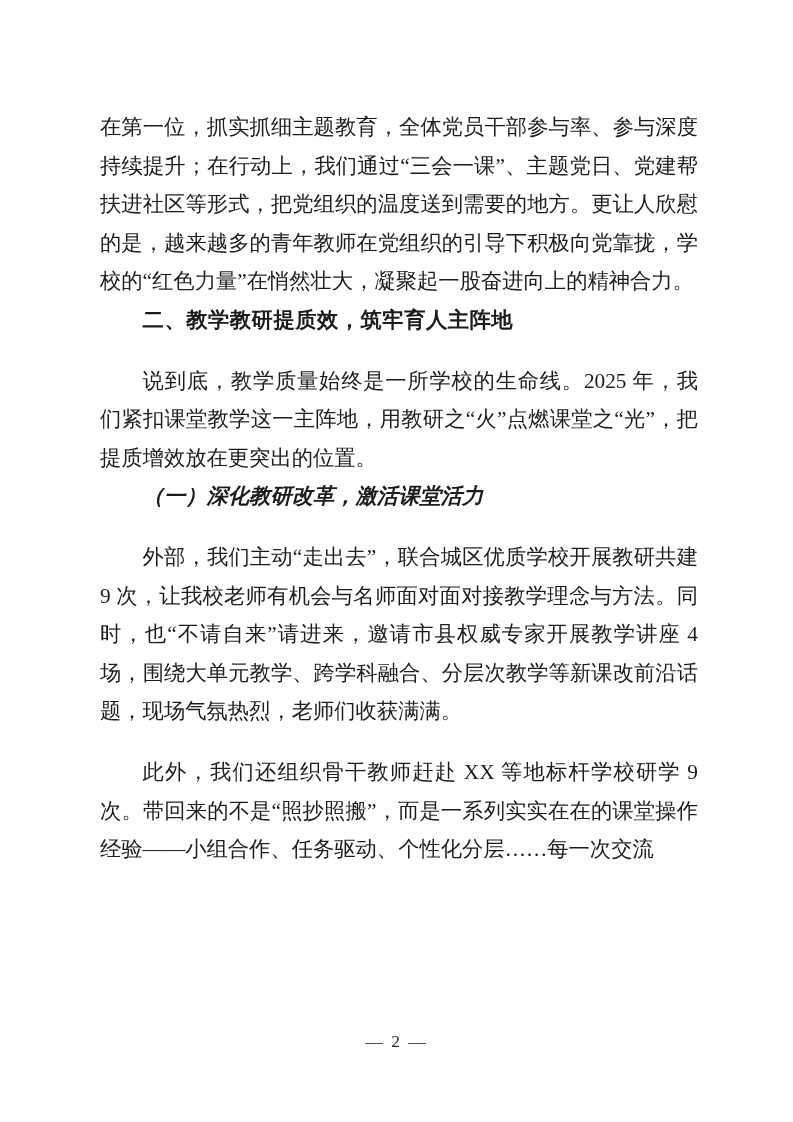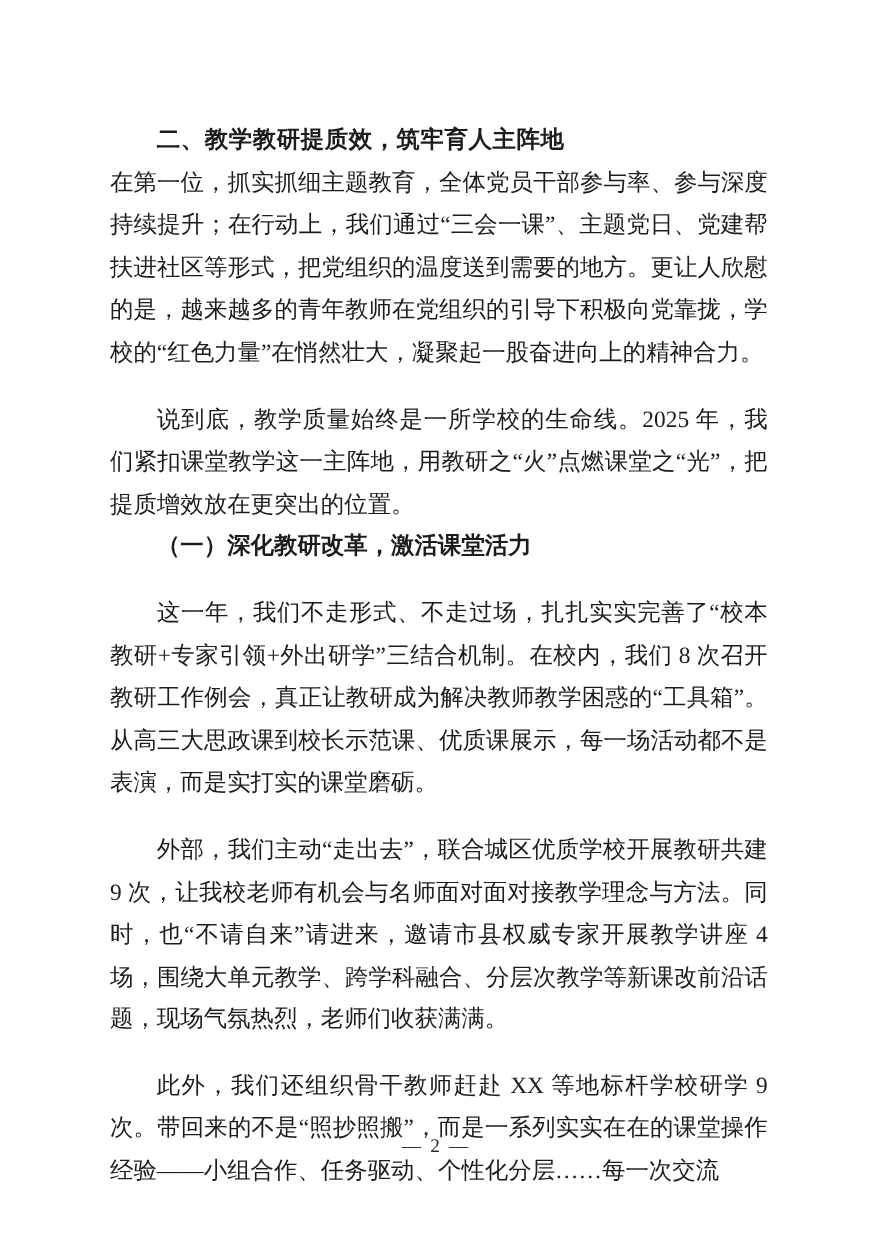--- a/index.html
+++ b/index.html
@@ -40,39 +40,39 @@
   }
   .heading-1 {
     text-indent: 2em;
     font-weight: bold;
     font-family: "Liberation Sans", "DejaVu Sans", sans-serif;
     letter-spacing: 0.5px;
   }
   .heading-2 {
     text-indent: 2em;
     font-weight: bold;
+    font-style: italic;
   }
   .footer {
     position: absolute;
     left: 0;
     top: 1031px;
     width: 793px;
     text-align: center;
     font-size: 17.5px;
     letter-spacing: 2px;
     color: #2a2a2a;
   }
 </style>
 </head>
 <body>
 
 <div class="page">
   <div class="content">
+    <p class="block continuation">在第一位，抓实抓细主题教育，全体党员干部参与率、参与深度持续提升；在行动上，我们通过“三会一课”、主题党日、党建帮扶进社区等形式，把党组织的温度送到需要的地方。更让人欣慰的是，越来越多的青年教师在党组织的引导下积极向党靠拢，学校的“红色力量”在悄然壮大，凝聚起一股奋进向上的精神合力。</p>
     <p class="block heading-1">二、教学教研提质效，筑牢育人主阵地</p>
-    <p class="block continuation">在第一位，抓实抓细主题教育，全体党员干部参与率、参与深度持续提升；在行动上，我们通过“三会一课”、主题党日、党建帮扶进社区等形式，把党组织的温度送到需要的地方。更让人欣慰的是，越来越多的青年教师在党组织的引导下积极向党靠拢，学校的“红色力量”在悄然壮大，凝聚起一股奋进向上的精神合力。</p>
     <p class="block para">说到底，教学质量始终是一所学校的生命线。2025 年，我们紧扣课堂教学这一主阵地，用教研之“火”点燃课堂之“光”，把提质增效放在更突出的位置。</p>
     <p class="block heading-2">（一）深化教研改革，激活课堂活力</p>
-    <p class="block para">这一年，我们不走形式、不走过场，扎扎实实完善了“校本教研+专家引领+外出研学”三结合机制。在校内，我们 8 次召开教研工作例会，真正让教研成为解决教师教学困惑的“工具箱”。从高三大思政课到校长示范课、优质课展示，每一场活动都不是表演，而是实打实的课堂磨砺。</p>
     <p class="block para">外部，我们主动“走出去”，联合城区优质学校开展教研共建 9 次，让我校老师有机会与名师面对面对接教学理念与方法。同时，也“不请自来”请进来，邀请市县权威专家开展教学讲座 4 场，围绕大单元教学、跨学科融合、分层次教学等新课改前沿话题，现场气氛热烈，老师们收获满满。</p>
     <p class="block para">此外，我们还组织骨干教师赶赴 XX 等地标杆学校研学 9 次。带回来的不是“照抄照搬”，而是一系列实实在在的课堂操作经验——小组合作、任务驱动、个性化分层……每一次交流</p>
   </div>
   <div class="footer">— 2 —</div>
 </div>
 
 </body></html>

